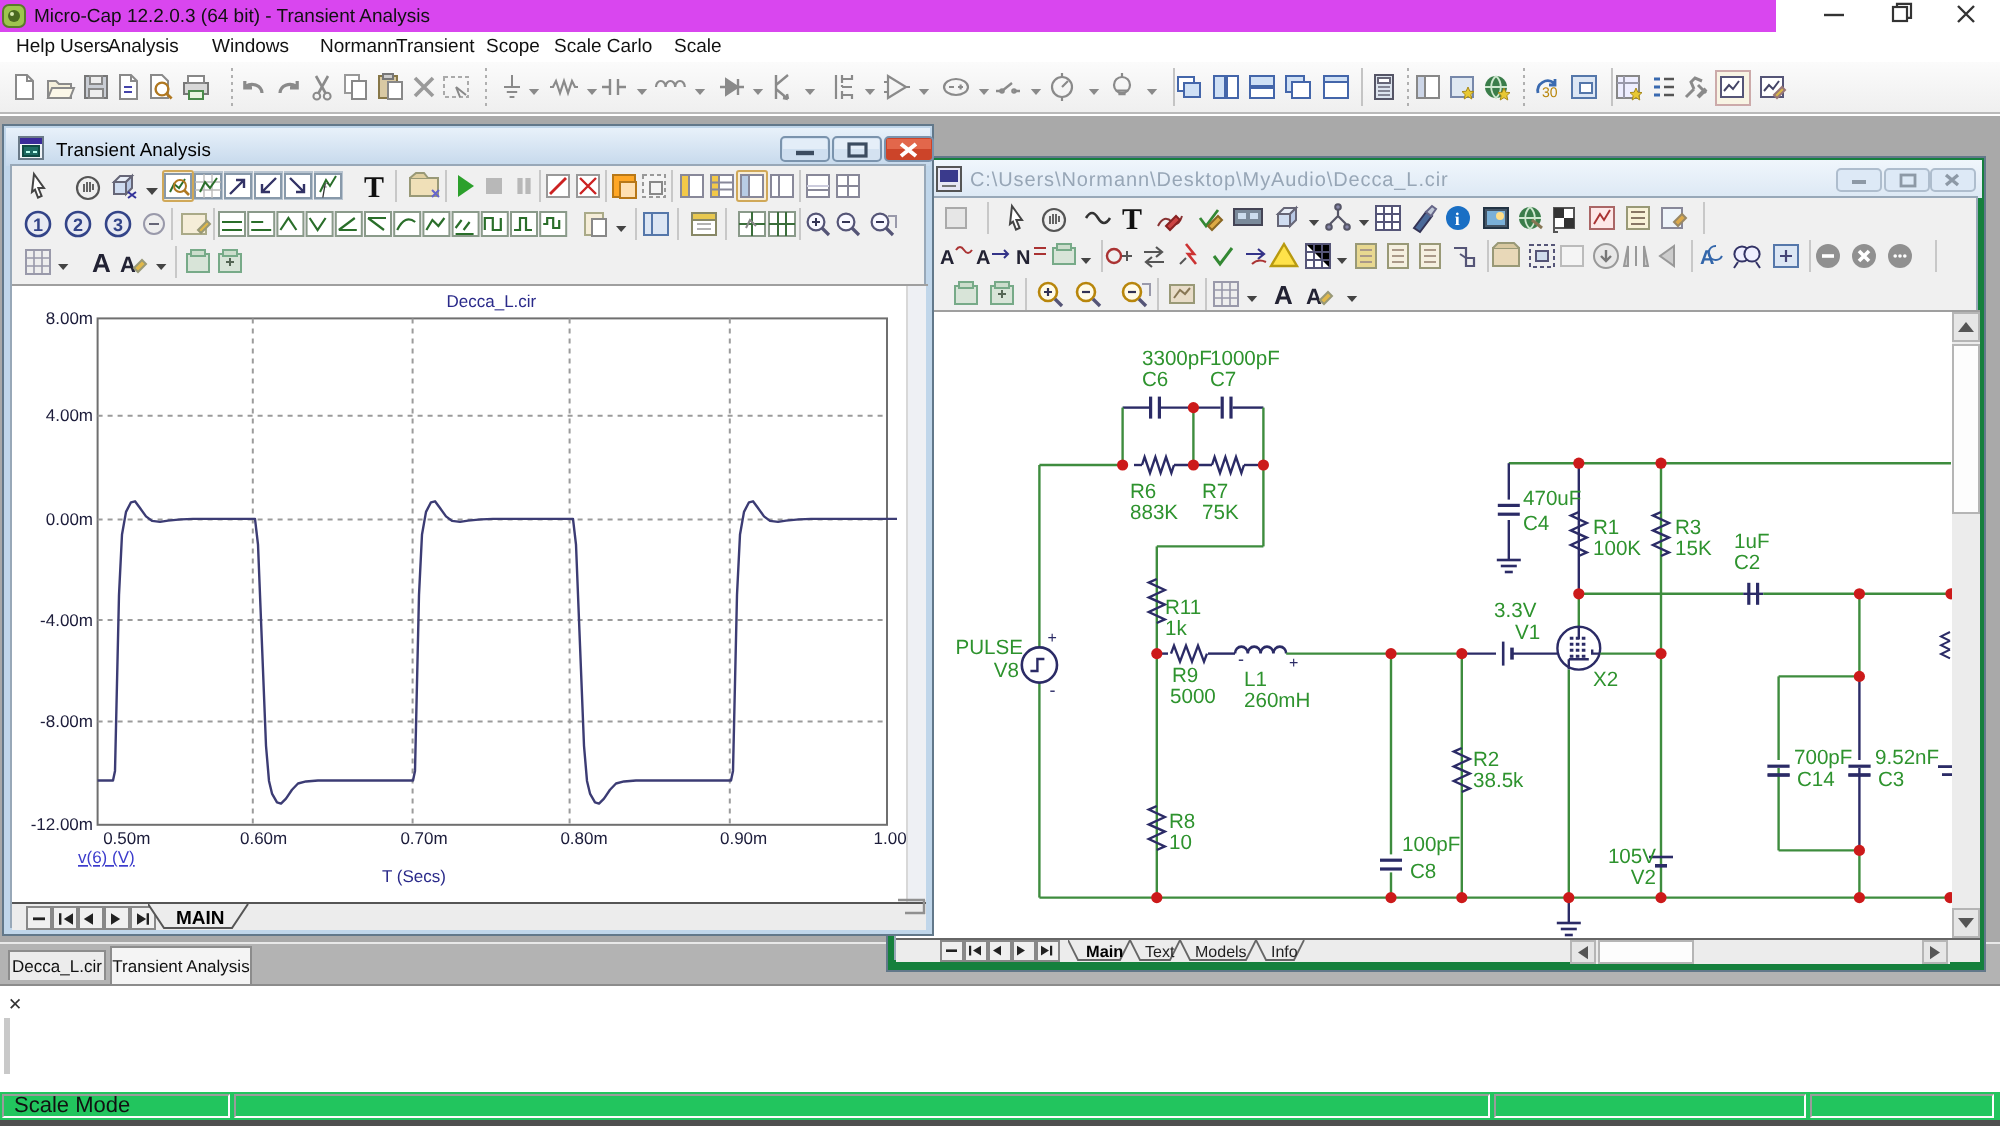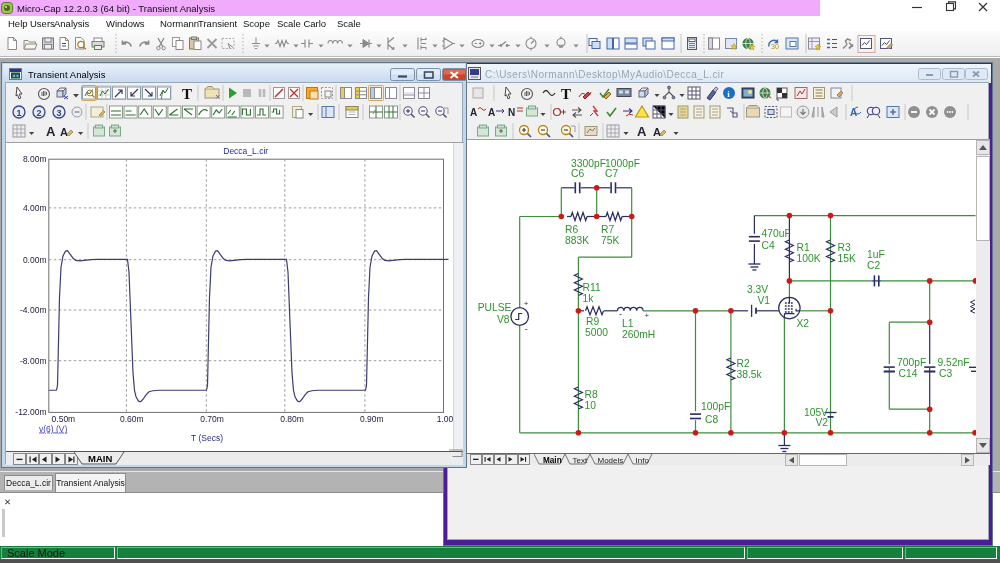--- a/index.html
+++ b/index.html
@@ -1,36 +1,36 @@
 <!DOCTYPE html>
 <html><head><meta charset="utf-8"><style>
 *{margin:0;padding:0;box-sizing:border-box}
 html,body{width:1000px;height:563px;overflow:hidden;font-family:"Liberation Sans",sans-serif;background:#fff}
 #app{position:absolute;left:0;top:0;width:1000px;height:563px}
 .abs{position:absolute}
 
-#titlebar{left:0;top:0;width:820px;height:16px;background:#f0abfc}
+#titlebar{left:0;top:0;width:888px;height:16px;background:#d946ef}
 #titletext{left:17px;top:3px;font-size:9.5px;color:#111}
 #menubar{left:0;top:16px;width:1000px;height:15px;background:#fff;font-size:9.5px;color:#111}
 .mi{position:absolute;top:2px}
 #toolbar{left:0;top:31px;width:1000px;height:26px;background:linear-gradient(#fbfbfb,#efefef);border-bottom:1px solid #b9b9b9}
 
 #mdi{left:0;top:58px;width:1000px;height:413px;background:#a9a9a9}
 
 .win{position:absolute;border:1px solid #62788a;background:#bdd3e8}
 .win .inner{position:absolute;left:3px;top:19px;right:3px;bottom:3px;border:1px solid #98a8b8;background:#f0f0f0}
 .tbar{position:absolute;left:1px;top:1px;right:1px;height:19px;font-size:11px}
 #schwin .tbar{background:linear-gradient(#f0f6fc,#dce8f4)}
 #schwin .inner{bottom:5px}
 #trawin .tbar{background:linear-gradient(#e8f1fa,#c6d9ec)}
 
 #apptabs{left:0;top:471px;width:1000px;height:21px;background:#b3b3b3;border-top:1px solid #e8e8e8}
 .apptab{position:absolute;color:#111;background:#ececec;border:1px solid #8c8c8c;border-bottom:none;padding:2px 0 0 0;text-align:center;white-space:nowrap}
 #panel{left:0;top:492px;width:1000px;height:53px;background:#fff;border-top:1px solid #8c8c8c}
-#statusbar{left:0;top:545px;width:1000px;height:15px;background:#15803d;border-top:1px solid #fff;font-size:11px;color:#111}
+#statusbar{left:0;top:545px;width:1000px;height:15px;background:#22c55e;border-top:1px solid #fff;font-size:11px;color:#111}
 #darkstrip{left:0;top:560px;width:1000px;height:3px;background:#4f4f4f}
 .sseg{position:absolute;top:1px;bottom:1px;border:1px solid;border-color:#9b9b9b #fdfdfd #fdfdfd #9b9b9b}
 </style></head><body>
 <div id="app">
   <div class="abs" id="titlebar">
     <svg class="abs" style="left:1px;top:2px" width="12" height="12">
         <rect x="0.5" y="0.5" width="11" height="11" rx="3" fill="#9ec44e" stroke="#5a7a2a"></rect>
         <circle cx="6" cy="6" r="3" fill="#4a6a20"></circle>
         <circle cx="5" cy="5" r="1" fill="#d8eab0"></circle>
       </svg>
@@ -231,21 +231,21 @@
         </g>
 <g transform="translate(886,12.5)">
           <rect x="-5.5" y="-5" width="11" height="10" fill="#fff" stroke="#557"></rect>
           <path d="M-4 2 l2.5 -3 l2 2 l3 -4" stroke="#446" fill="none"></path>
           <path d="M1 4 l4 -4 l1.5 1.5 l-4 4z" fill="#d8b84a" stroke="#977"></path>
         </g>
 </svg>
     </div>
   <div class="abs" id="mdi"></div>
 
-  <div class="win" id="schwin" style="left:443px;top:62px;width:550px;height:484px;z-index:1;background:#4c1d95">
+  <div class="win" id="schwin" style="left:443px;top:78px;width:550px;height:408px;z-index:1;background:#15803d">
     <div class="tbar">
       <svg class="abs" style="left:23px;top:3px" width="13" height="13">
           <rect x="0.5" y="0.5" width="12" height="12" fill="#e8e8f4" stroke="#555"></rect>
           <rect x="2" y="2" width="9" height="6" fill="#3a3a8c"></rect>
           <path d="M3 10 h7" stroke="#777"></path>
         </svg>
       <span class="abs" style="left:40px;top:5px;color:#97a6b6;font-size:10px;letter-spacing:0.45px">C:\Users\Normann\Desktop\MyAudio\Decca_L.cir</span>
       <svg class="abs" style="left:473px;top:4px" width="73" height="13">
         <g fill="#dde9f6" stroke="#aebdcd">
             <rect x="0.5" y="0.5" width="22" height="11" rx="2"></rect>

